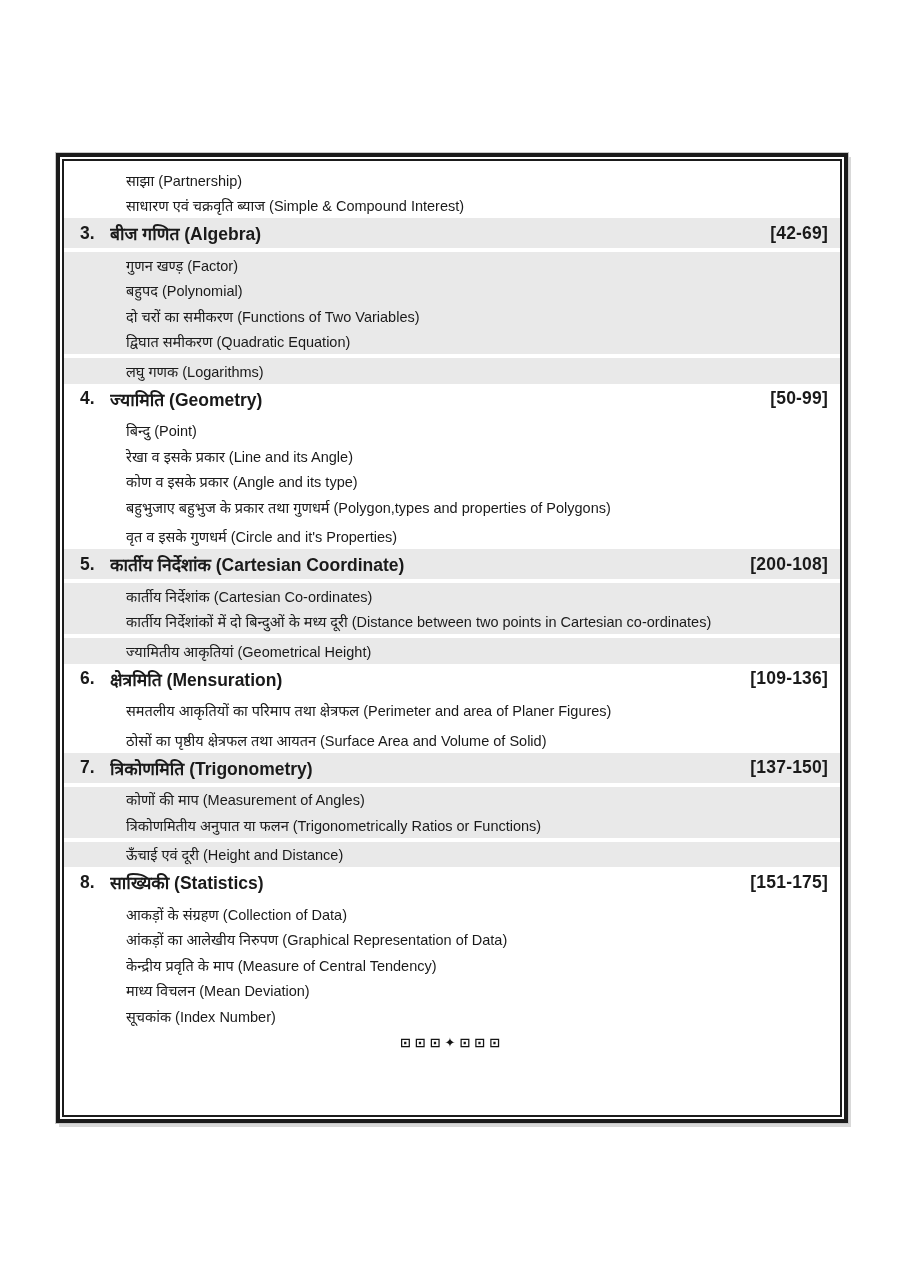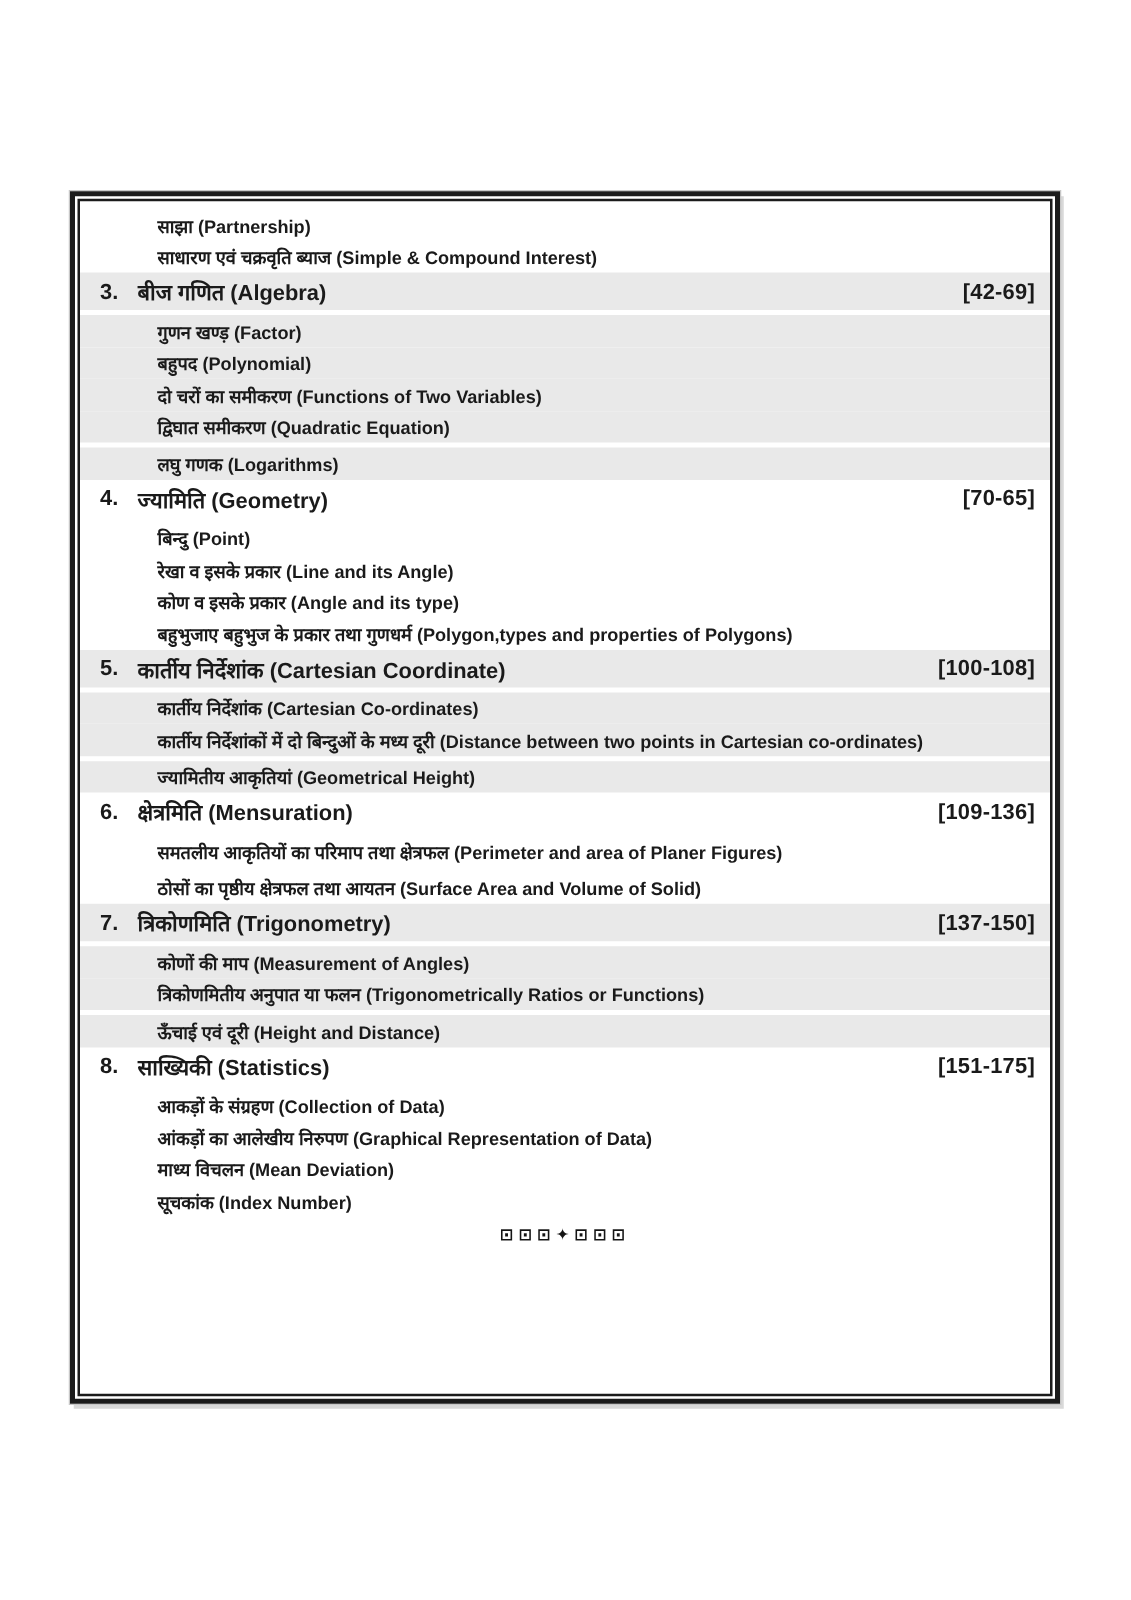--- a/index.html
+++ b/index.html
@@ -29,21 +29,21 @@
   }
   .row{
     display:flex;align-items:center;
     box-sizing:border-box;
     white-space:nowrap;
   }
   .row.item{
     height:25.5px;
     padding:0 12px 0 62px;
     font-size:14.5px;
-    font-weight:700;
+    font-weight:400;
   }
   .row.heading{
     height:30px;
     padding:0 12px 0 16px;
     font-size:17.5px;
     font-weight:700;
   }
   .row.shaded{background:#e9e9e9;}
   .row.gap{margin-top:4px;}
   .num{flex:none;width:30px;}
@@ -87,38 +87,41 @@
           </div>
           <div class="row item shaded">
             <span class="text">द्विघात समीकरण (Quadratic Equation)</span>
           </div>
           <div class="row item shaded gap">
             <span class="text">लघु गणक (Logarithms)</span>
           </div>
           <div class="row heading">
             <span class="num">4.</span>
             <span class="title">ज्यामिति (Geometry)</span>
-            <span class="pages">[70-65]</span>
+            <span class="pages">[50-99]</span>
           </div>
           <div class="row item gap">
             <span class="text">बिन्दु (Point)</span>
           </div>
           <div class="row item">
             <span class="text">रेखा व इसके प्रकार (Line and its Angle)</span>
           </div>
           <div class="row item">
             <span class="text">कोण व इसके प्रकार (Angle and its type)</span>
           </div>
           <div class="row item">
             <span class="text">बहुभुजाए बहुभुज के प्रकार तथा गुणधर्म (Polygon,types and properties of Polygons)</span>
           </div>
+          <div class="row item gap">
+            <span class="text">वृत व इसके गुणधर्म (Circle and it's Properties)</span>
+          </div>
           <div class="row heading shaded">
             <span class="num">5.</span>
             <span class="title">कार्तीय निर्देशांक (Cartesian Coordinate)</span>
-            <span class="pages">[100-108]</span>
+            <span class="pages">[200-108]</span>
           </div>
           <div class="row item shaded gap">
             <span class="text">कार्तीय निर्देशांक (Cartesian Co-ordinates)</span>
           </div>
           <div class="row item shaded">
             <span class="text">कार्तीय निर्देशांकों में दो बिन्दुओं के मध्य दूरी (Distance between two points in Cartesian co-ordinates)</span>
           </div>
           <div class="row item shaded gap">
             <span class="text">ज्यामितीय आकृतियां (Geometrical Height)</span>
           </div>
@@ -152,20 +155,23 @@
             <span class="title">साख्यिकी (Statistics)</span>
             <span class="pages">[151-175]</span>
           </div>
           <div class="row item gap">
             <span class="text">आकड़ों के संग्रहण (Collection of Data)</span>
           </div>
           <div class="row item">
             <span class="text">आंकड़ों का आलेखीय निरुपण (Graphical Representation of Data)</span>
           </div>
           <div class="row item">
+            <span class="text">केन्द्रीय प्रवृति के माप (Measure of Central Tendency)</span>
+          </div>
+          <div class="row item">
             <span class="text">माध्य विचलन (Mean Deviation)</span>
           </div>
           <div class="row item">
             <span class="text">सूचकांक (Index Number)</span>
           </div>
         </div>
       <div class="ornament">⊡⊡⊡✦⊡⊡⊡</div>
     </div>
   </div>
 </div>

